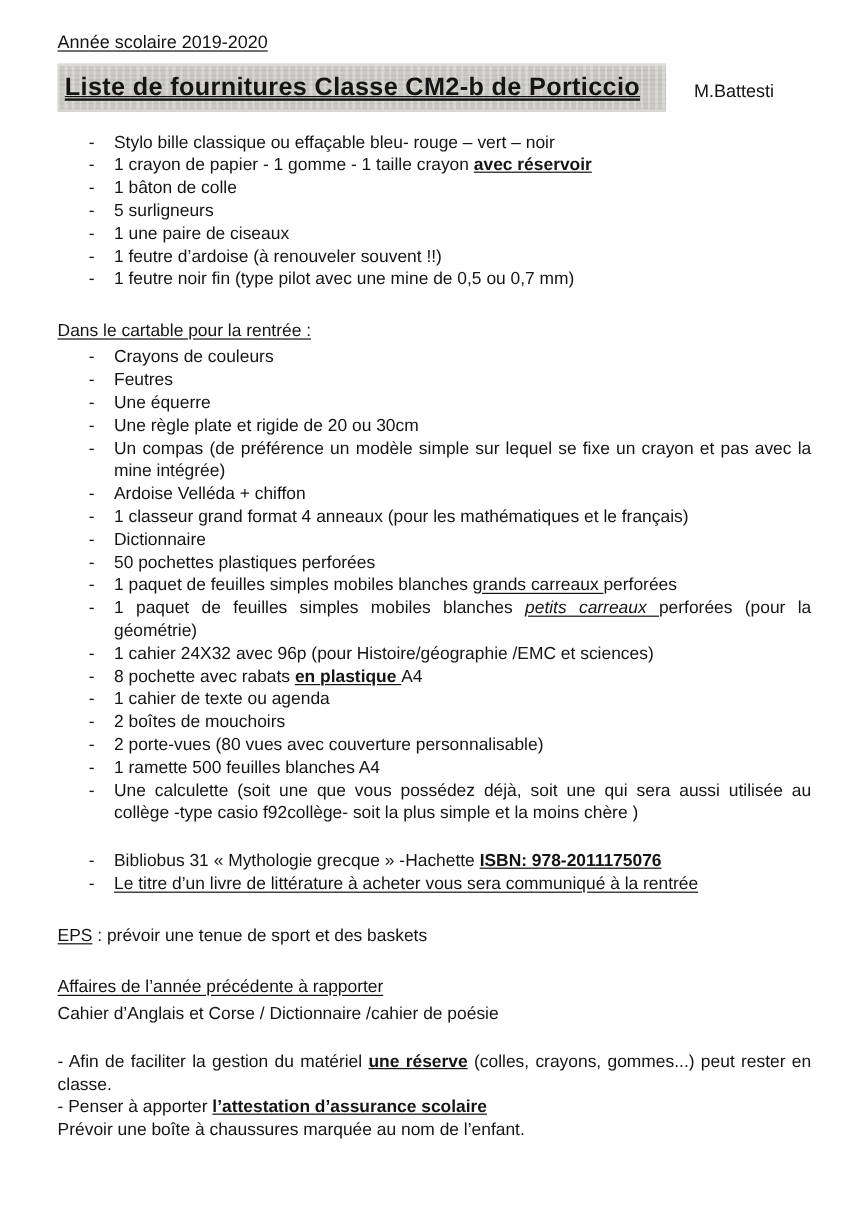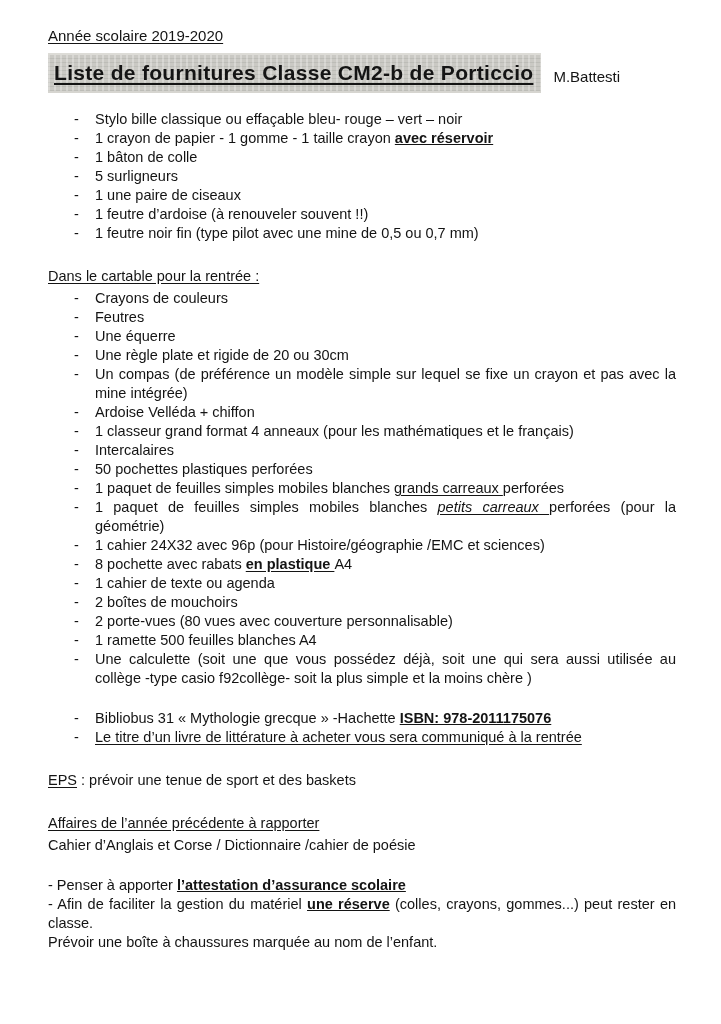--- a/index.html
+++ b/index.html
@@ -33,34 +33,35 @@
     white-space: nowrap;
   }
   .title-band {
     display: inline-block;
     background:
       repeating-linear-gradient(90deg, rgba(255,255,255,0.28) 0 2px, rgba(0,0,0,0) 2px 6px),
       repeating-linear-gradient(0deg, rgba(110,110,104,0.14) 0 1px, rgba(0,0,0,0) 1px 4px),
       var(--band-bg, #cac9c4);
     border-top: 2px solid #dddcd7;
     border-bottom: 2px solid #d6d5d0;
-    padding: 4px 8px 5px 6px;
+    padding: 4px 22px 5px 6px;
+    text-decoration: underline;
   }
   .title-text {
     font-size: 21px;
     line-height: 27px;
     font-weight: bold;
     letter-spacing: 0.3px;
     text-decoration: underline;
     text-decoration-thickness: 2px;
     text-underline-offset: 3px;
   }
   .teacher {
     font-size: 15px;
-    margin-left: 12px;
+    margin-left: 23px;
     padding-bottom: 7px;
   }
   section { margin: 0; }
   .gap-md { margin-top: 16px; }
   .gap-lg { margin-top: 21px; }
   .gap-xl { margin-top: 24px; }
   .heading {
     text-decoration: underline;
     text-underline-offset: 2px;
     margin-bottom: 3px;
@@ -117,21 +118,21 @@
   <section class="gap-xl">
     <div class="heading">Dans le cartable pour la rentrée : </div>
     <ul class="items">
         <li><span class="dash">-</span><span>Crayons de couleurs</span></li>
         <li><span class="dash">-</span><span>Feutres</span></li>
         <li><span class="dash">-</span><span>Une équerre</span></li>
         <li><span class="dash">-</span><span>Une règle plate et rigide de 20 ou 30cm</span></li>
         <li><span class="dash">-</span><span>Un compas (de préférence un modèle simple sur lequel se fixe un crayon et pas avec la mine intégrée)</span></li>
         <li><span class="dash">-</span><span>Ardoise Velléda + chiffon</span></li>
         <li><span class="dash">-</span><span>1 classeur grand format 4 anneaux (pour les mathématiques et le français)</span></li>
-        <li><span class="dash">-</span><span>Intercalaires</span></li>
+        <li><span class="dash">-</span><span>Dictionnaire</span></li>
         <li><span class="dash">-</span><span>50 pochettes plastiques perforées</span></li>
         <li><span class="dash">-</span><span>1 paquet de feuilles simples mobiles blanches </span><span class="su">grands carreaux </span><span>perforées</span></li>
         <li><span class="dash">-</span><span>1 paquet de feuilles simples mobiles blanches </span><span class="si su">petits carreaux </span><span>perforées (pour la géométrie)</span></li>
         <li><span class="dash">-</span><span>1 cahier 24X32 avec 96p (pour Histoire/géographie /EMC et sciences)</span></li>
         <li><span class="dash">-</span><span>8 pochette avec rabats </span><span class="sb su">en plastique </span><span>A4</span></li>
         <li><span class="dash">-</span><span>1 cahier de texte ou agenda</span></li>
         <li><span class="dash">-</span><span>2 boîtes de mouchoirs</span></li>
         <li><span class="dash">-</span><span>2 porte-vues (80 vues avec couverture personnalisable)</span></li>
         <li><span class="dash">-</span><span>1 ramette 500 feuilles blanches A4</span></li>
         <li><span class="dash">-</span><span>Une calculette (soit une que vous possédez déjà, soit une qui sera aussi utilisée au collège -type casio f92collège- soit la plus simple et la moins chère )</span></li>
@@ -148,18 +149,18 @@
   <section class="gap-xl">
     <div class="plain"><span class="su">EPS</span><span> : prévoir une tenue de sport et des baskets</span></div>
   </section>
 
   <section class="gap-xl">
     <div class="heading">Affaires de l’année précédente à rapporter  </div>
     <div class="plain">Cahier d’Anglais et Corse / Dictionnaire /cahier de poésie</div>
   </section>
 
   <section class="gap-lg">
+    <p class="plain justify"><span>- Afin de faciliter la gestion du matériel </span><span class="sb">une réserve</span><span> (colles, crayons, gommes...) peut rester en classe.</span></p>
     <p class="plain"><span>- Penser à apporter </span><span class="sb">l’attestation d’assurance scolaire</span></p>
-    <p class="plain justify"><span>- Afin de faciliter la gestion du matériel </span><span class="sb">une réserve</span><span> (colles, crayons, gommes...) peut rester en classe.</span></p>
     <p class="plain"><span>Prévoir une boîte à chaussures marquée au nom de l’enfant.</span></p>
   </section>
 
 </div>
 
 </body></html>

